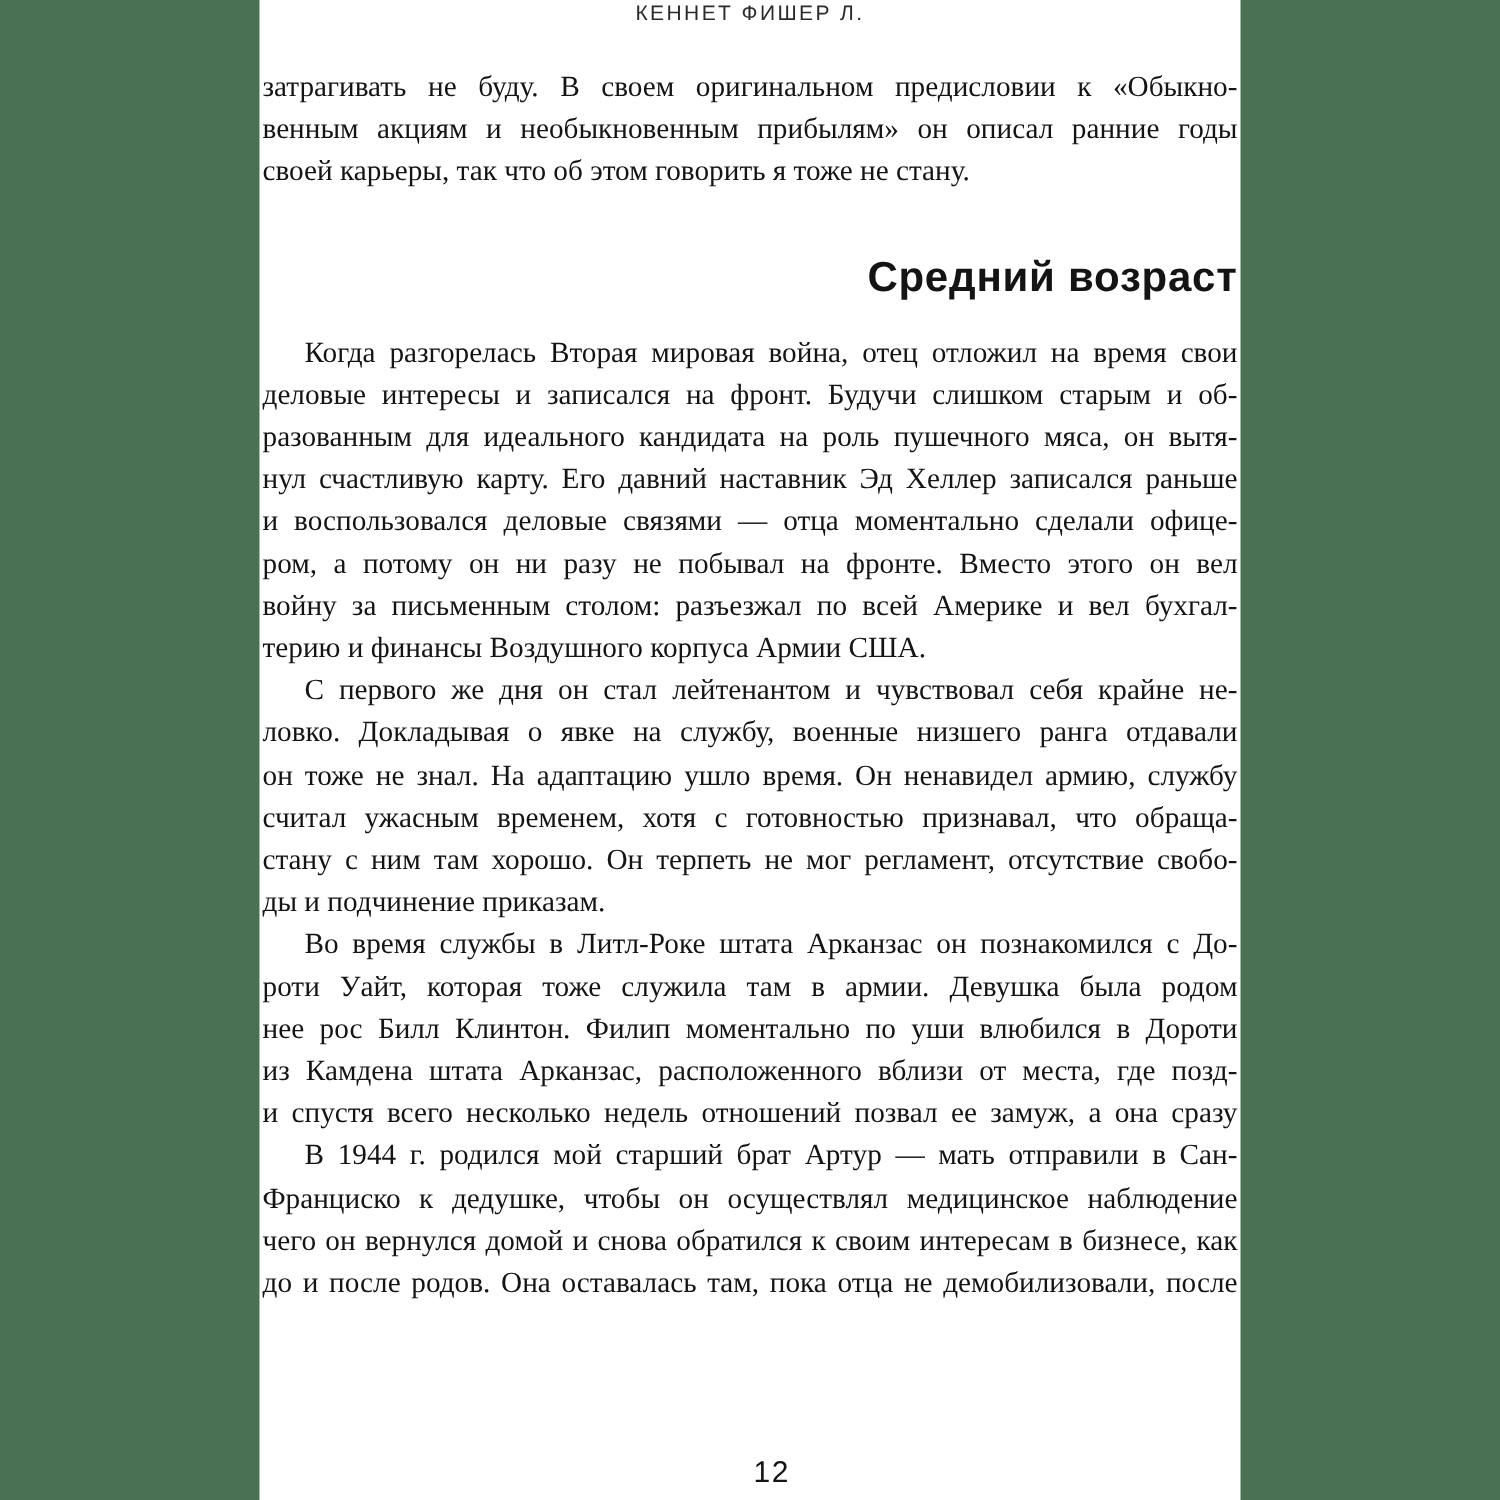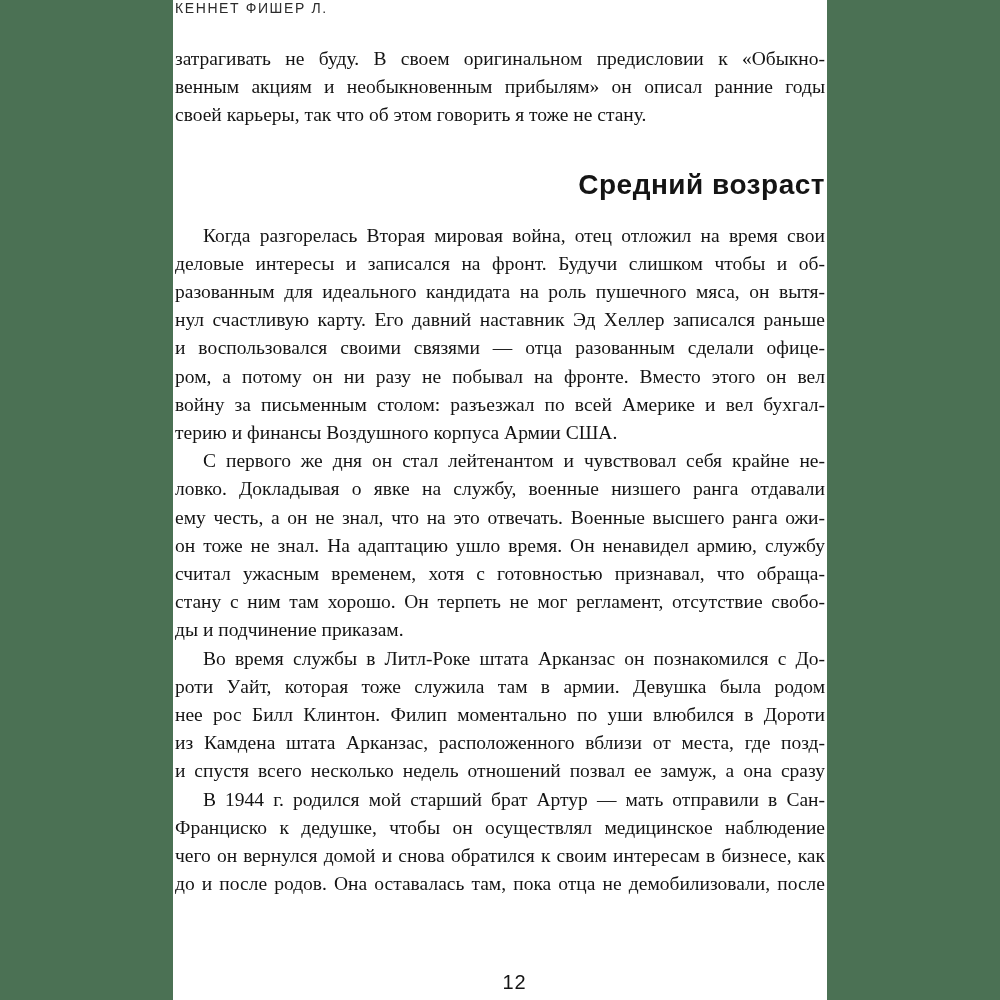--- a/index.html
+++ b/index.html
@@ -17,21 +17,21 @@
     width: 654px; height: 1000px;
     margin: 0 auto;
     box-sizing: border-box;
     padding: 0 2px;
   }
   .running-header {
     font-family: "Liberation Sans", sans-serif;
     font-size: 14px;
     letter-spacing: 1.6px;
     line-height: 17px;
-    text-align: left;
+    text-align: center;
     margin-bottom: 28px;
   }
   .content {
     font-size: 19.5px;
     line-height: 28.2px;
   }
   .line {
     text-align: justify;
     text-align-last: justify;
     -moz-text-align-last: justify;
@@ -68,32 +68,31 @@
     <div class="running-header" style="color: rgb(43, 43, 43);">КЕННЕТ ФИШЕР Л.</div>
     <div class="content">
         <div class="para">
           <div class="line">затрагивать не буду. В своем оригинальном предисловии к «Обыкно-</div>
           <div class="line">венным акциям и необыкновенным прибылям» он описал ранние годы</div>
           <div class="line lastline">своей карьеры, так что об этом говорить я тоже не стану.</div>
         </div>
         <div class="heading">Средний возраст</div>
         <div class="para indent">
           <div class="line">Когда разгорелась Вторая мировая война, отец отложил на время свои</div>
-          <div class="line">деловые интересы и записался на фронт. Будучи слишком чтобы и об-</div>
+          <div class="line">деловые интересы и записался на фронт. Будучи слишком старым и об-</div>
           <div class="line">разованным для идеального кандидата на роль пушечного мяса, он вытя-</div>
           <div class="line">нул счастливую карту. Его давний наставник Эд Хеллер записался раньше</div>
-          <div class="line">и воспользовался своими связями — отца разованным сделали офице-</div>
+          <div class="line">и воспользовался деловые связями — отца моментально сделали офице-</div>
           <div class="line">ром, а потому он ни разу не побывал на фронте. Вместо этого он вел</div>
           <div class="line">войну за письменным столом: разъезжал по всей Америке и вел бухгал-</div>
           <div class="line lastline">терию и финансы Воздушного корпуса Армии США.</div>
         </div>
         <div class="para indent">
           <div class="line">С первого же дня он стал лейтенантом и чувствовал себя крайне не-</div>
           <div class="line">ловко. Докладывая о явке на службу, военные низшего ранга отдавали</div>
-          <div class="line">ему честь, а он не знал, что на это отвечать. Военные высшего ранга ожи-</div>
           <div class="line">он тоже не знал. На адаптацию ушло время. Он ненавидел армию, службу</div>
           <div class="line">считал ужасным временем, хотя с готовностью признавал, что обраща-</div>
           <div class="line">стану с ним там хорошо. Он терпеть не мог регламент, отсутствие свобо-</div>
           <div class="line lastline">ды и подчинение приказам.</div>
         </div>
         <div class="para indent">
           <div class="line">Во время службы в Литл-Роке штата Арканзас он познакомился с До-</div>
           <div class="line">роти Уайт, которая тоже служила там в армии. Девушка была родом</div>
           <div class="line">нее рос Билл Клинтон. Филип моментально по уши влюбился в Дороти</div>
           <div class="line">из Камдена штата Арканзас, расположенного вблизи от места, где позд-</div>

